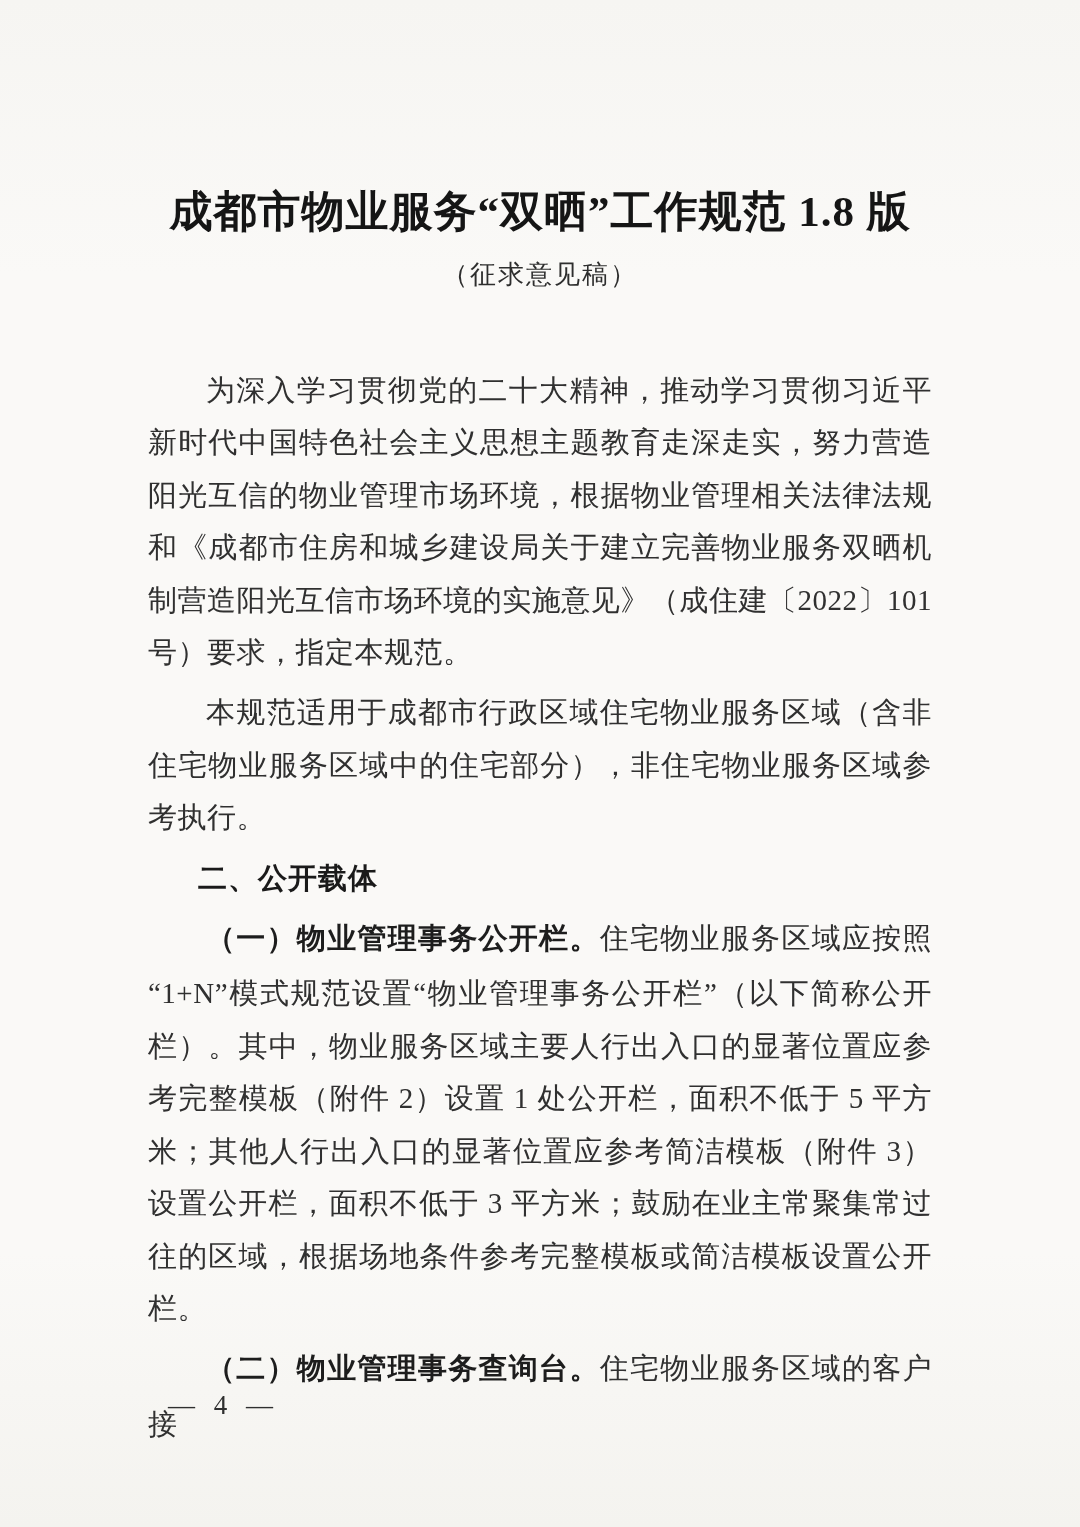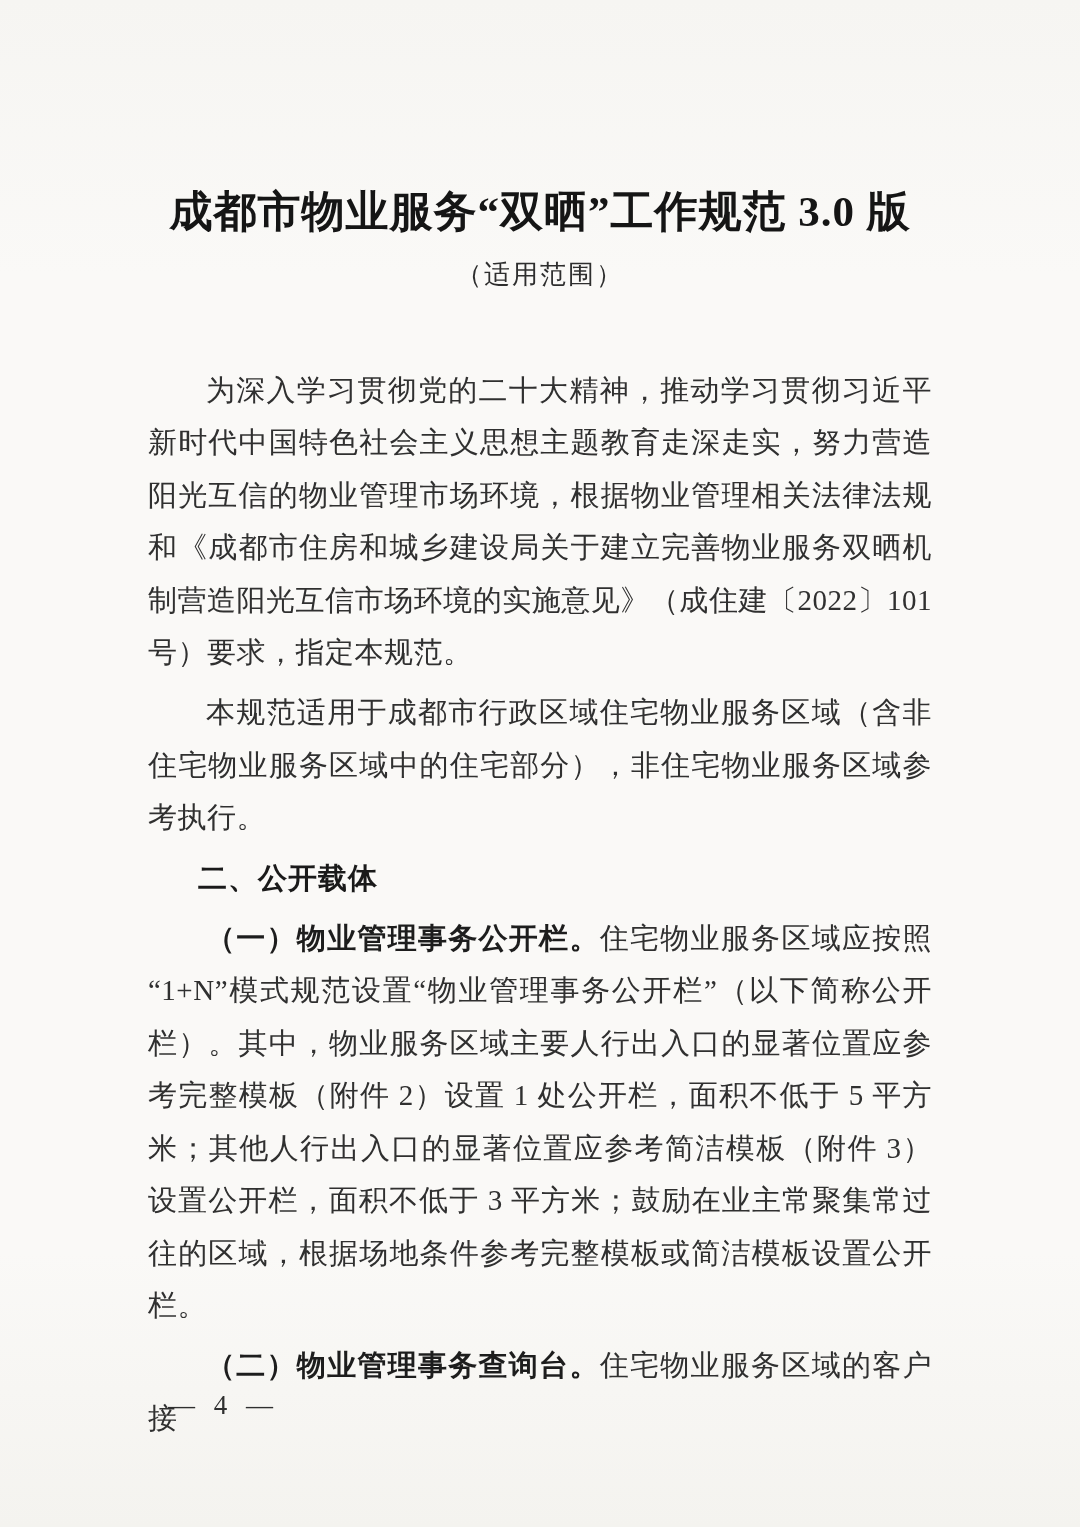--- a/index.html
+++ b/index.html
@@ -53,38 +53,39 @@
     line-height: 52.4px;
     text-indent: 2em;
     font-weight: bold;
     color: #1a1a1a;
     font-family: "Liberation Sans", "DejaVu Sans", sans-serif;
     letter-spacing: 1px;
   }
   .lead {
     font-weight: bold;
     color: #1d1d1d;
+    font-family: Liberation Mono, monospace;
   }
   .footer {
     position: absolute;
     left: 168px;
     top: 1390px;
     font-size: 27px;
     letter-spacing: 6px;
     color: #2f2f2f;
   }
 </style>
 </head>
 <body>
 
 <div class="page">
 
-  <h1 class="title">成都市物业服务“双晒”工作规范 3.0 版</h1>
+  <h1 class="title">成都市物业服务“双晒”工作规范 1.8 版</h1>
 
-  <div class="subtitle">（适用范围）</div>
+  <div class="subtitle">（征求意见稿）</div>
 
   <div class="content">
 
     <p class="para">为深入学习贯彻党的二十大精神，推动学习贯彻习近平新时代中国特色社会主义思想主题教育走深走实，努力营造阳光互信的物业管理市场环境，根据物业管理相关法律法规和《成都市住房和城乡建设局关于建立完善物业服务双晒机制营造阳光互信市场环境的实施意见》（成住建〔2022〕101 号）要求，指定本规范。</p>
 
 
     <p class="para">本规范适用于成都市行政区域住宅物业服务区域（含非住宅物业服务区域中的住宅部分），非住宅物业服务区域参考执行。</p>
 
     <h2 class="heading">二、公开载体</h2>
 

